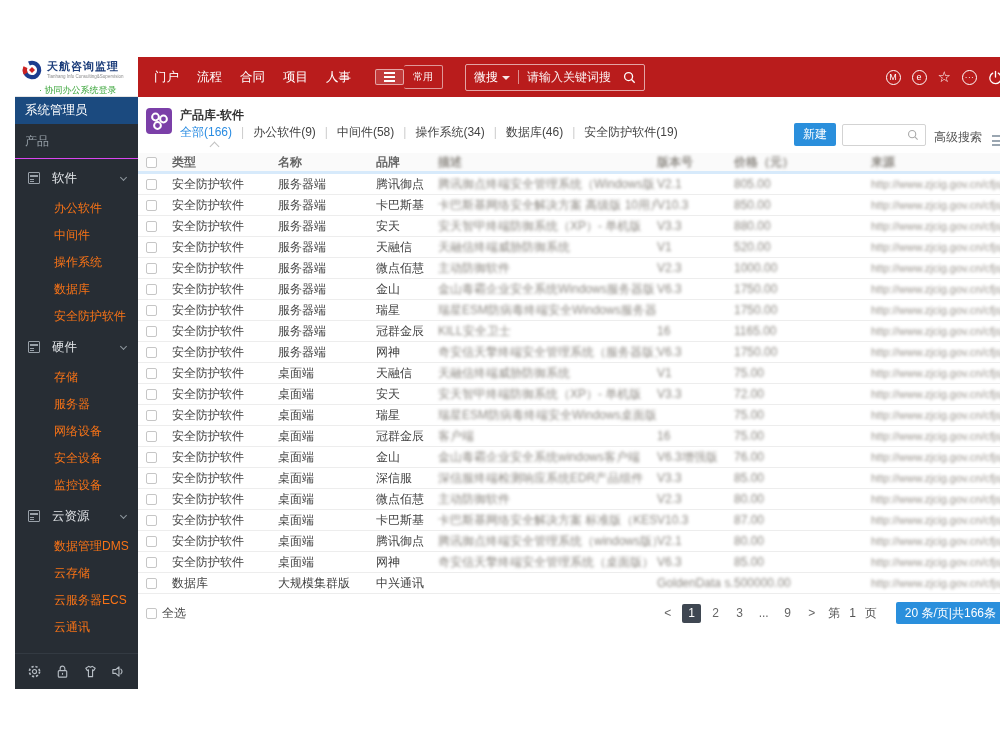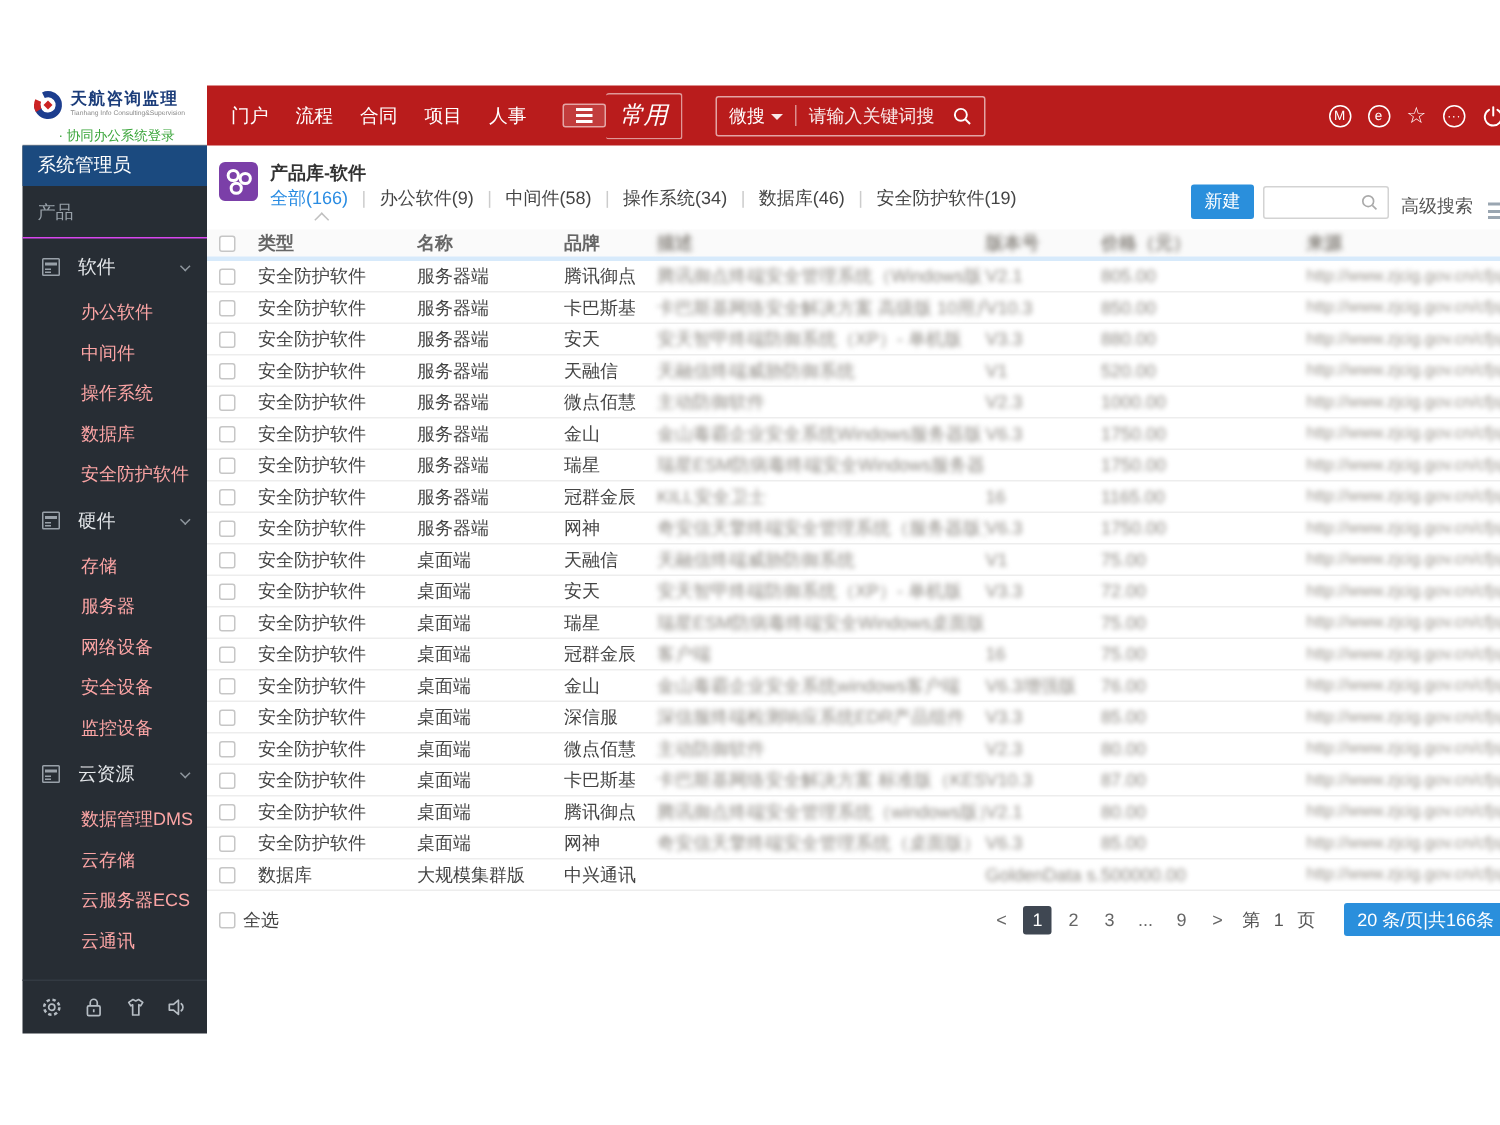--- a/index.html
+++ b/index.html
@@ -14,21 +14,21 @@
   .logo-texts { line-height:1; }
   .logo-title { font-size:11px; font-weight:bold; color:#1c3d7a; letter-spacing:1px; }
   .logo-sub { font-size:5px; color:#8a8a8a; margin-top:2px; transform:scale(.9); transform-origin:left; }
   .logo-link { font-size:9px; color:#3aa53a; margin:3px 0 0 18px; }
   .navbar { flex:1; background:#b91c1c; display:flex; align-items:center; padding-left:16px; position:relative; color:#fff; }
   .nav-item { font-size:12.5px; color:#fff; margin-right:18px; cursor:pointer; }
   .nav-toggle { border:1px solid rgba(255,255,255,.55); background:rgba(255,255,255,.14); border-radius:2px; padding:6px 8px; margin-left:6px; display:flex; align-items:center; cursor:pointer; }
   .hamburger, .hamburger::before, .hamburger::after { display:block; width:11px; height:1.6px; background:#fff; position:relative; content:''; }
   .hamburger::before { position:absolute; top:-4px; }
   .hamburger::after { position:absolute; top:4px; }
-  .nav-common { border:1px solid rgba(255,255,255,.55); border-left:none; border-radius:2px; padding:4px 9px; font-size:16px; cursor:pointer;font-style:italic; }
+  .nav-common { border:1px solid rgba(255,255,255,.55); border-left:none; border-radius:2px; padding:4px 9px; font-size:10px; cursor:pointer; }
   .nav-search { display:flex; align-items:center; border:1px solid rgba(255,255,255,.6); border-radius:2px; height:27px; margin-left:22px; padding:0 8px; }
   .scope { font-size:12px; }
   .caret-down { width:0; height:0; border-left:4px solid transparent; border-right:4px solid transparent; border-top:4px solid rgba(255,255,255,.9); margin:2px 0 0 4px; }
   .vdiv { width:1px; height:14px; background:rgba(255,255,255,.5); margin:0 8px; }
   .nav-search-input { background:transparent; border:none; outline:none; color:#fff; font-size:12px; width:96px; font-family:inherit; }
   .nav-search-input::placeholder { color:rgba(255,255,255,.92); }
   .nav-right { position:absolute; right:12px; top:0; height:100%; display:flex; align-items:center; gap:11px; }
   .circle-icon { width:15px; height:15px; border:1px solid #fff; border-radius:50%; display:flex; align-items:center; justify-content:center; font-size:9px; color:#fff; cursor:pointer; }
   .circle-icon.more { font-size:8px; letter-spacing:.5px; }
   .star-icon { font-size:15px; line-height:15px; color:#fff; cursor:pointer; font-family:"DejaVu Sans",sans-serif; }
@@ -41,21 +41,21 @@
 
   
   .role { height:27px; line-height:27px; background:#1b4a7f; color:#fff; font-size:12.5px; padding-left:10px; cursor:pointer; }
   .section { color:#98a1a9; font-size:12px; padding:9px 10px 8px 10px; border-bottom:1px solid #d946ef; margin-bottom:2px; }
   .side-parent { height:34px; display:flex; align-items:center; padding-left:13px; cursor:pointer; }
   .cat-icon { width:12px; height:12px; border:1px solid #99a1a9; border-radius:1px; position:relative; margin-right:12px; }
   .cat-icon::before { content:''; position:absolute; left:1px; right:1px; top:2px; height:2px; background:#99a1a9; }
   .cat-icon::after { content:''; position:absolute; left:1px; top:6px; width:4px; height:1px; background:#99a1a9; box-shadow:0 2px 0 #99a1a9; }
   .side-parent-label { color:#e4e7ea; font-size:12.5px; }
   .chev { width:5px; height:5px; border-right:1.4px solid #8f979e; border-bottom:1.4px solid #8f979e; transform:rotate(45deg); margin:-2px 12px 0 auto; }
-  .side-child { height:27px; line-height:27px; padding-left:39px; color:#fca5a5; font-size:12px; cursor:pointer; }
+  .side-child { height:27px; line-height:27px; padding-left:39px; color:#f97316; font-size:12px; cursor:pointer; }
   .side-icons { margin-top:auto; border-top:1px solid #333a42; height:36px; display:flex; align-items:center; justify-content:space-around; padding:0 6px; }
   .side-icons svg { cursor:pointer; }
 
   
   .main-header { position:relative; padding:2px 10px 0 8px; height:48px; }
   .mh-left { display:flex; }
   .app-icon { margin-right:8px; margin-top:1px; }
   .title { font-size:12px; font-weight:bold; color:#333; }
   .tabs { margin-top:0; display:flex; align-items:center; }
   .tab { font-size:12px; color:#444; cursor:pointer; position:relative; }

